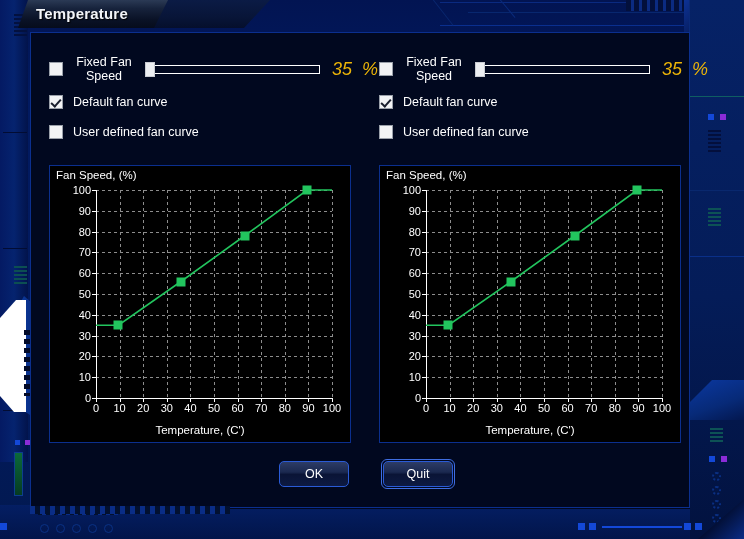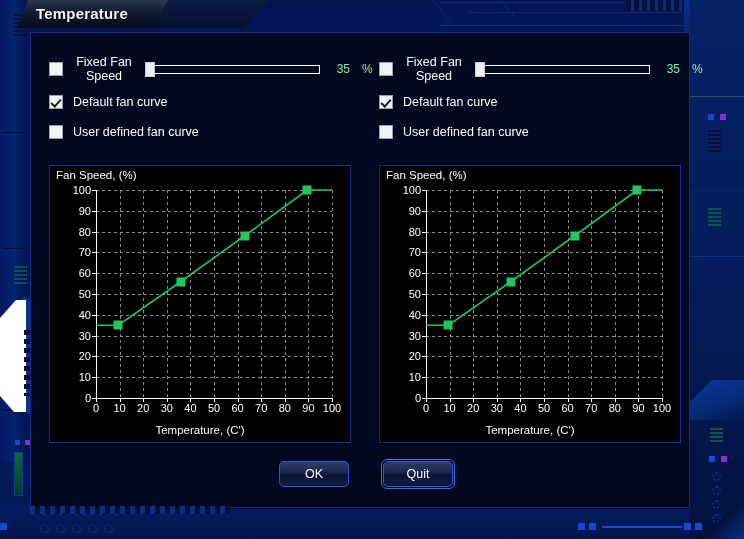--- a/index.html
+++ b/index.html
@@ -140,21 +140,21 @@
   }
   .lbl { color:#ffffff; font-size:12.5px; white-space:nowrap; }
   .lbl2 { color:#ffffff; font-size:12.5px; text-align:center; line-height:14px; }
 
   
   .slider { position:relative; width:175px; height:15px; }
   .slider-rail { position:absolute; left:9px; top:3px; width:166px; height:9px;
      border:1px solid #ffffff; background:#01081f; }
   .slider-thumb { position:absolute; left:0px; top:0px; width:10px; height:15px;
      background:#eceef1; border:1px solid #c9ccd2; cursor:pointer; }
-  .slider-val { color:#86efac; font-size:12px; }
+  .slider-val { color:#eab308; font-size:18px;font-style:italic; }
 
   
   .chartbox { position:absolute; left:0; top:118px; width:302px; height:278px;
       background:#000000; border:1px solid #0b2f8e; }
   .chart-title { position:absolute; left:6px; top:3px; color:#ffffff; font-size:11.5px; }
   .chart-xlabel { position:absolute; left:0; right:0; bottom:6px; text-align:center;
       color:#ffffff; font-size:11.5px; }
   .plot { position:absolute; left:46px; top:24px; width:236px; height:208px; }
   .axis-line { position:absolute; background:#ffffff; }
   .gridv { position:absolute; top:0; width:1px; height:100%;

